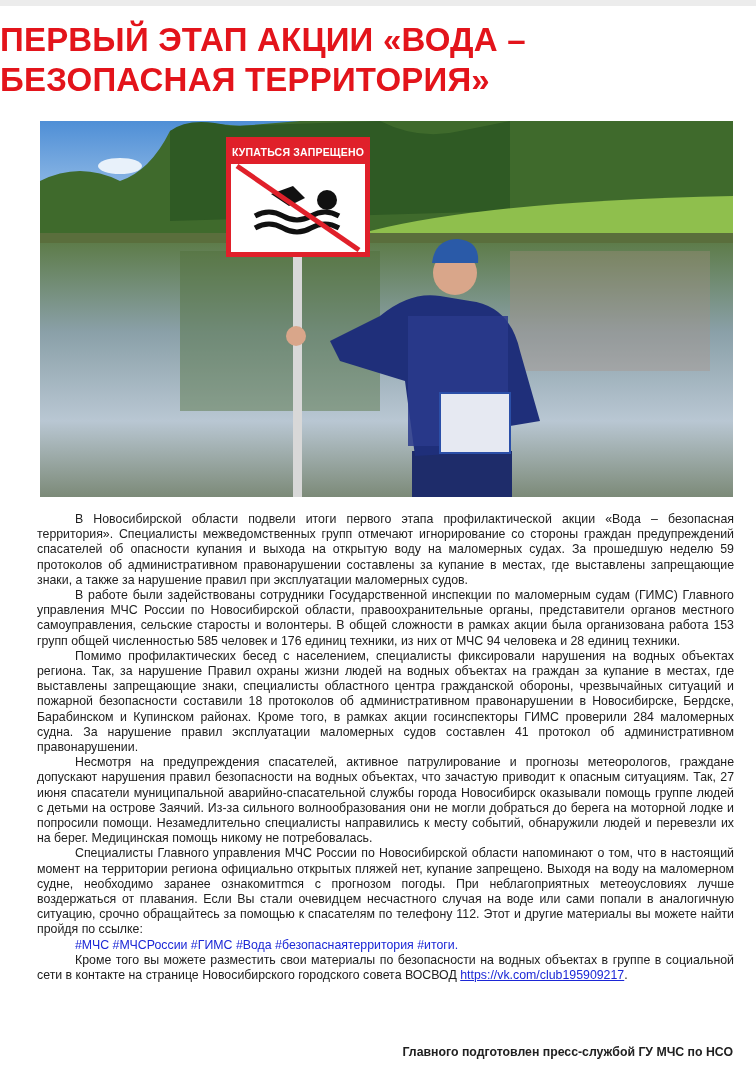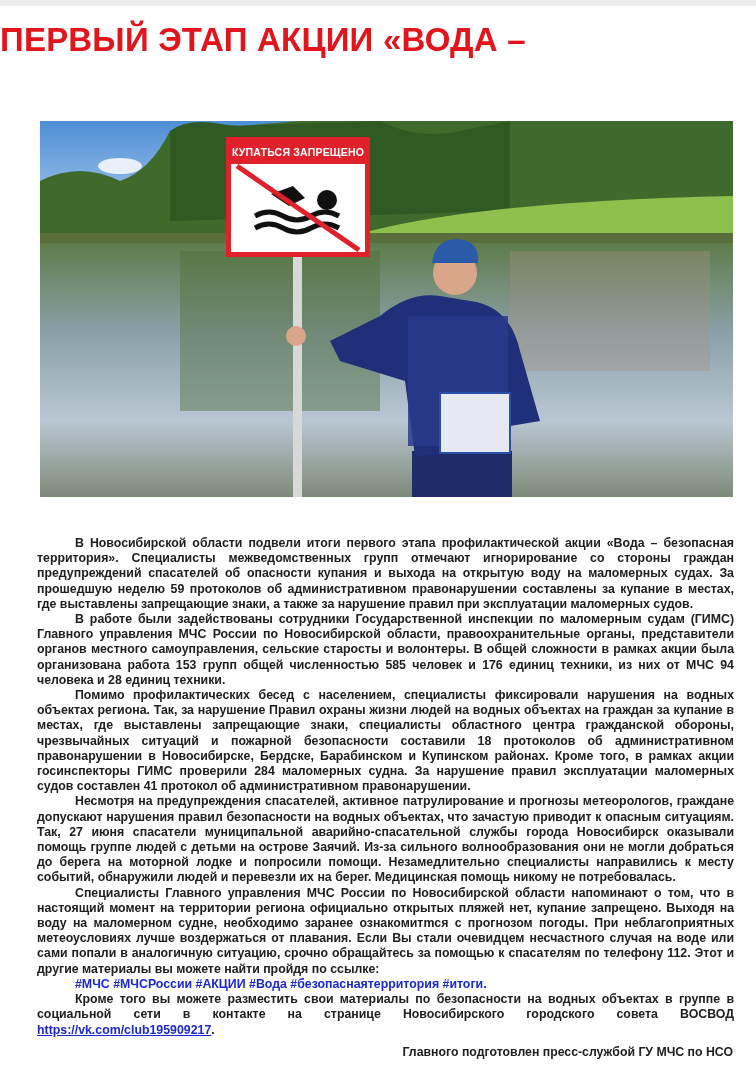--- a/index.html
+++ b/index.html
@@ -21,38 +21,39 @@
   .photo svg { display: block; }
   .sign {
     position: absolute; left: 186px; top: 16px; width: 144px; height: 120px;
     background: #fff; border: 5px solid #e0202a; box-sizing: border-box;
   }
   .sign-head {
     height: 22px; background: #e0202a; color: #fff; font-weight: bold;
     font-size: 10.5px; line-height: 20px; text-align: center; letter-spacing: 0.2px;
   }
   .body-text {
-    position: absolute; left: 37px; top: 536px; width: 697px;
-    font-size: 12.35px; line-height: 15.2px; font-weight: bold; color: #202020;
+    position: absolute; left: 37px; top: 512px; width: 697px;
+    font-size: 12.35px; line-height: 15.2px; font-weight: normal; color: #202020;
     text-align: justify;
   }
   .body-text p { margin: 0; text-indent: 38px; }
   .hashtags { color: #1b27d6; text-indent: 38px; }
   .link { color: #1b27d6; text-decoration: underline; margin-top: 35px; }
   .credit {
     position: absolute; right: 23px; top: 1045px; font-size: 12.3px; font-weight: bold; color: #202020;
   }
 </style>
 </head>
 <body>
 
 <div class="topbar"></div>
 
 <div class="title">
   <div>ПЕРВЫЙ ЭТАП АКЦИИ «ВОДА –</div>
+  <div>БЕЗОПАСНАЯ ТЕРРИТОРИЯ»</div>
 </div>
 
 <div class="photo">
   <svg width="693" height="376" viewBox="0 0 693 376">
     <defs>
       <linearGradient id="sky" x1="0" y1="0" x2="0" y2="1">
         <stop offset="0" stop-color="#4f8fd6"></stop>
           <stop offset="1" stop-color="#bcd6f0"></stop>
       </linearGradient>
       <linearGradient id="water" x1="0" y1="0" x2="0" y2="1">
@@ -94,17 +95,17 @@
     </svg>
   </div>
 </div>
 
 <div class="body-text">
   <p>В Новосибирской области подвели итоги первого этапа профилактической акции «Вода – безопасная территория». Специалисты межведомственных групп отмечают игнорирование со стороны граждан предупреждений спасателей об опасности купания и выхода на открытую воду на маломерных судах. За прошедшую неделю 59 протоколов об административном правонарушении составлены за купание в местах, где выставлены запрещающие знаки, а также за нарушение правил при эксплуатации маломерных судов.</p>
   <p>В работе были задействованы сотрудники Государственной инспекции по маломерным судам (ГИМС) Главного управления МЧС России по Новосибирской области, правоохранительные органы, представители органов местного самоуправления, сельские старосты и волонтеры. В общей сложности в рамках акции была организована работа 153 групп общей численностью 585 человек и 176 единиц техники, из них от МЧС 94 человека и 28 единиц техники.</p>
   <p>Помимо профилактических бесед с населением, специалисты фиксировали нарушения на водных объектах региона. Так, за нарушение Правил охраны жизни людей на водных объектах на граждан за купание в местах, где выставлены запрещающие знаки, специалисты областного центра гражданской обороны, чрезвычайных ситуаций и пожарной безопасности составили 18 протоколов об административном правонарушении в Новосибирске, Бердске, Барабинском и Купинском районах. Кроме того, в рамках акции госинспекторы ГИМС проверили 284 маломерных судна. За нарушение правил эксплуатации маломерных судов составлен 41 протокол об административном правонарушении.</p>
   <p>Несмотря на предупреждения спасателей, активное патрулирование и прогнозы метеорологов, граждане допускают нарушения правил безопасности на водных объектах, что зачастую приводит к опасным ситуациям. Так, 27 июня спасатели муниципальной аварийно-спасательной службы города Новосибирск оказывали помощь группе людей с детьми на острове Заячий. Из-за сильного волнообразования они не могли добраться до берега на моторной лодке и попросили помощи. Незамедлительно специалисты направились к месту событий, обнаружили людей и перевезли их на берег. Медицинская помощь никому не потребовалась.</p>
   <p>Специалисты Главного управления МЧС России по Новосибирской области напоминают о том, что в настоящий момент на территории региона официально открытых пляжей нет, купание запрещено. Выходя на воду на маломерном судне, необходимо заранее ознакомитmся с прогнозом погоды. При неблагоприятных метеоусловиях лучше воздержаться от плавания. Если Вы стали очевидцем несчастного случая на воде или сами попали в аналогичную ситуацию, срочно обращайтесь за помощью к спасателям по телефону 112. Этот и другие материалы вы можете найти пройдя по ссылке:</p>
-  <p class="hashtags">#МЧС #МЧСРоссии #АКЦИИ #Вода #безопаснаятерритория #итоги.</p>
+  <p class="hashtags">#МЧС #МЧСРоссии #ГИМС #Вода #безопаснаятерритория #итоги.</p>
   <p><span>Кроме того вы можете разместить свои материалы по безопасности на водных объектах в группе в социальной сети в контакте на странице Новосибирского городского совета ВОСВОД </span><a class="link">https://vk.com/club195909217</a><span>.</span></p>
 </div>
 
 <div class="credit">Главного подготовлен пресс-службой ГУ МЧС по НСО</div>
 
 </body></html>

